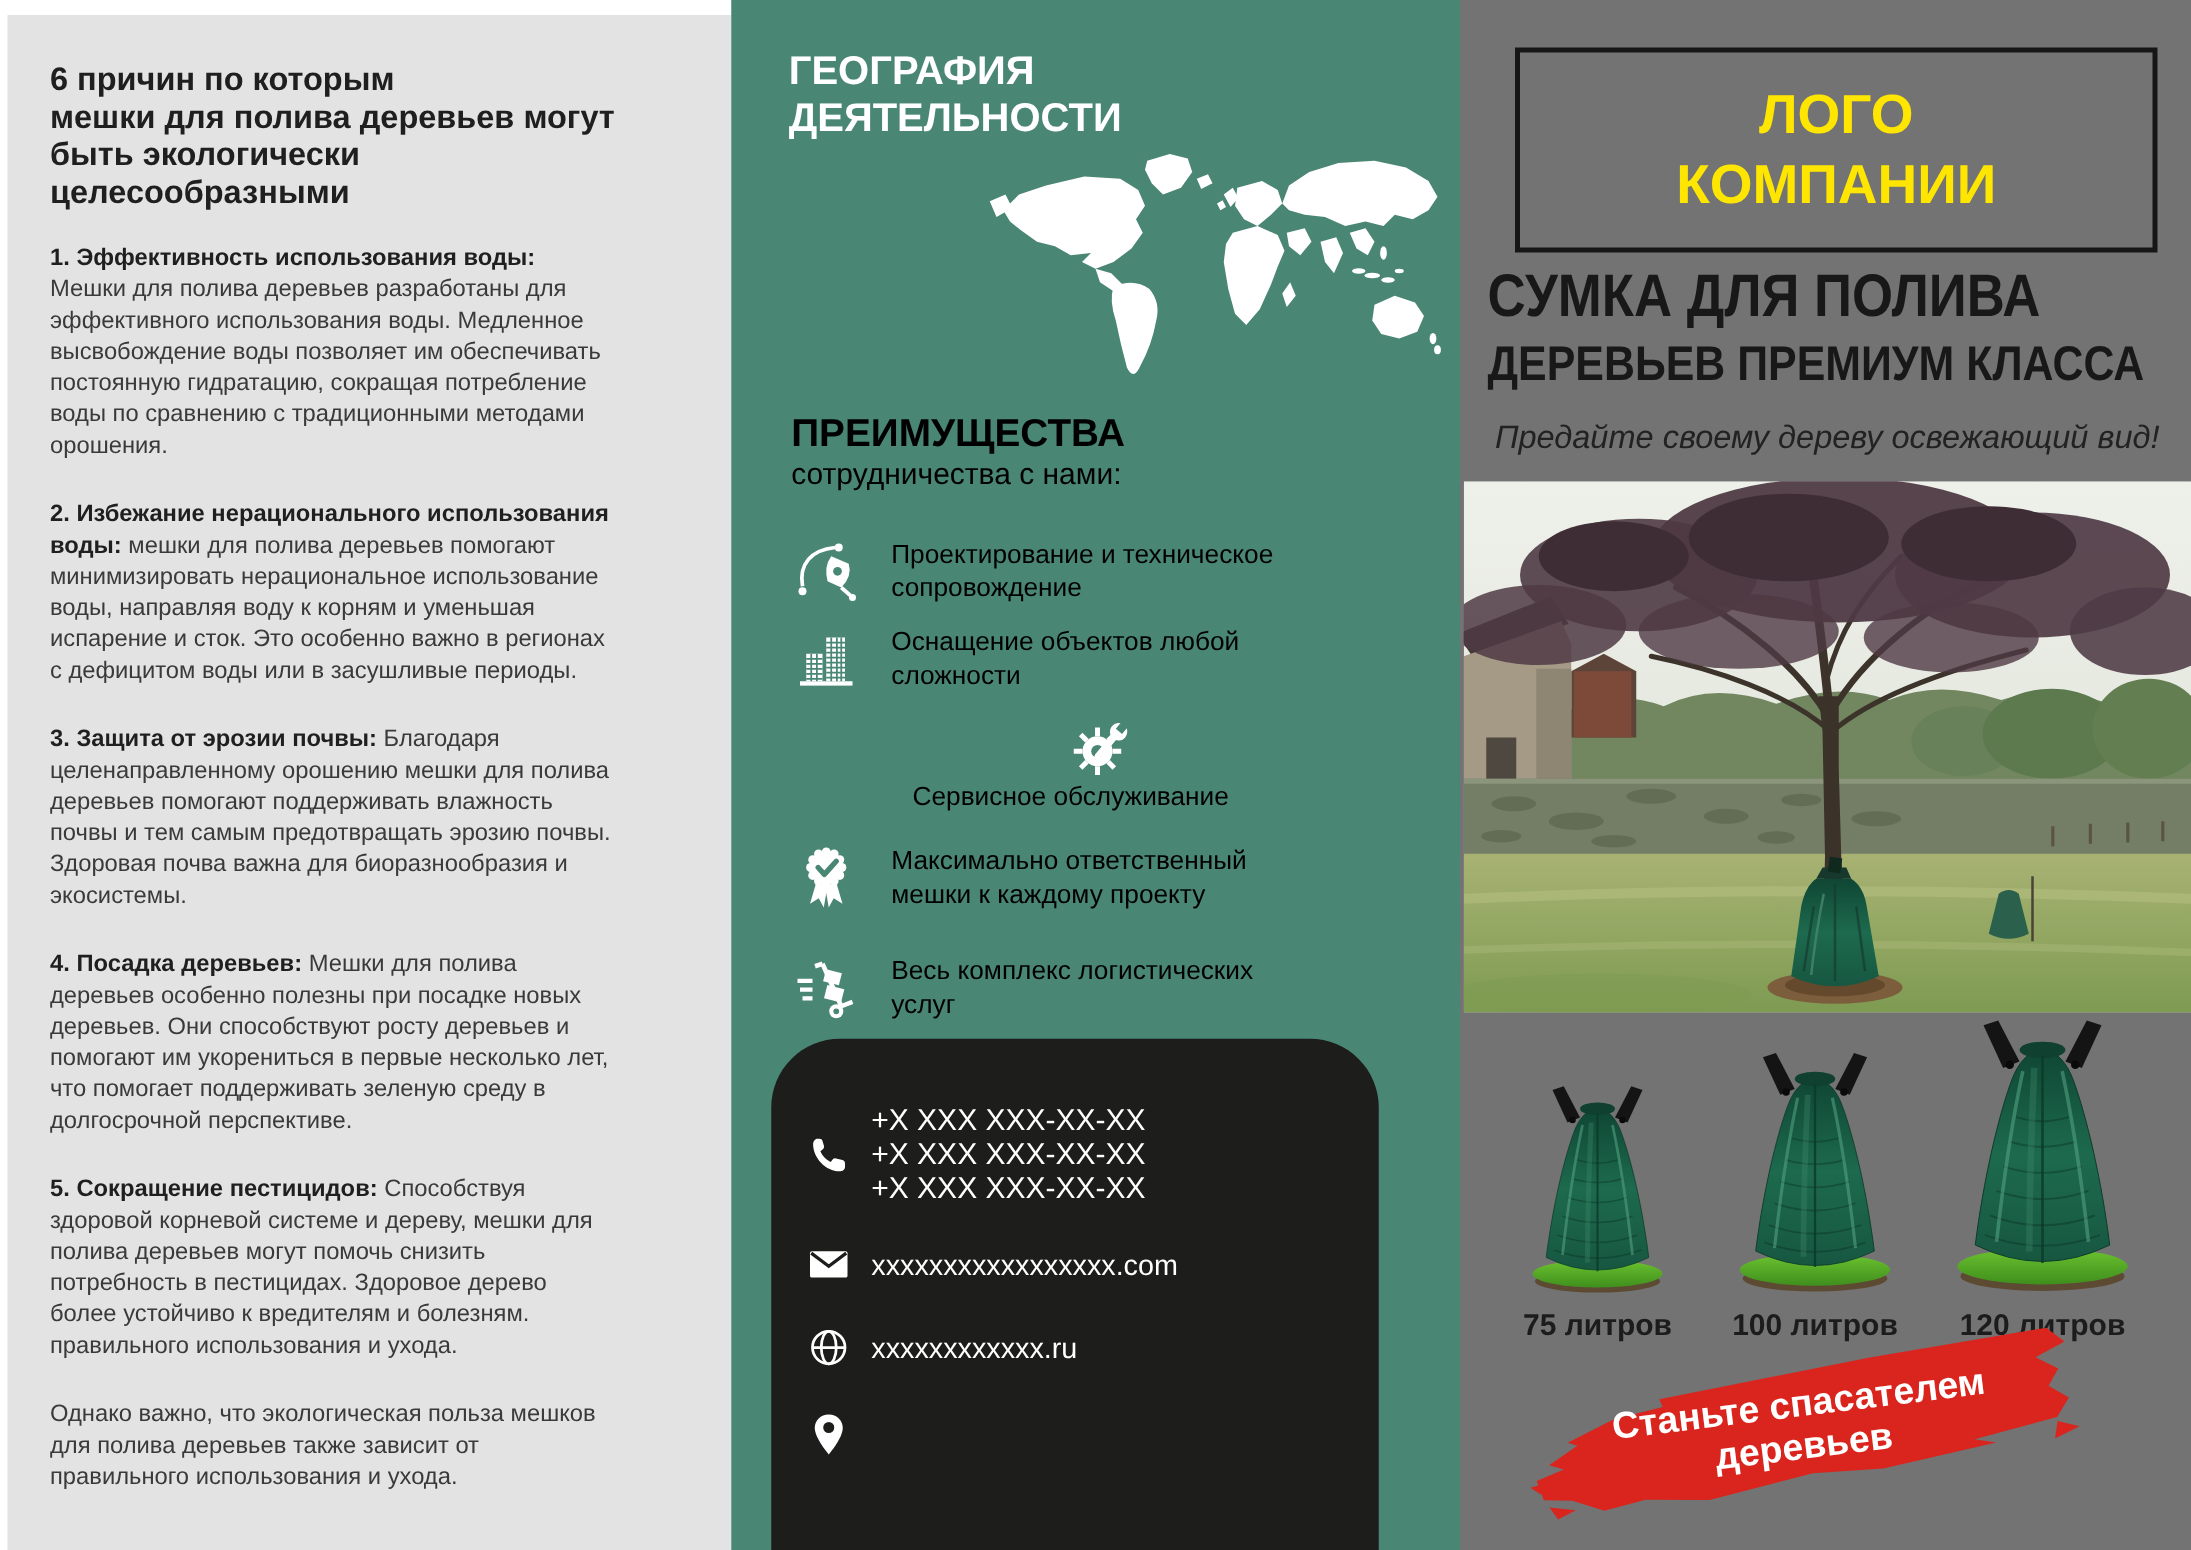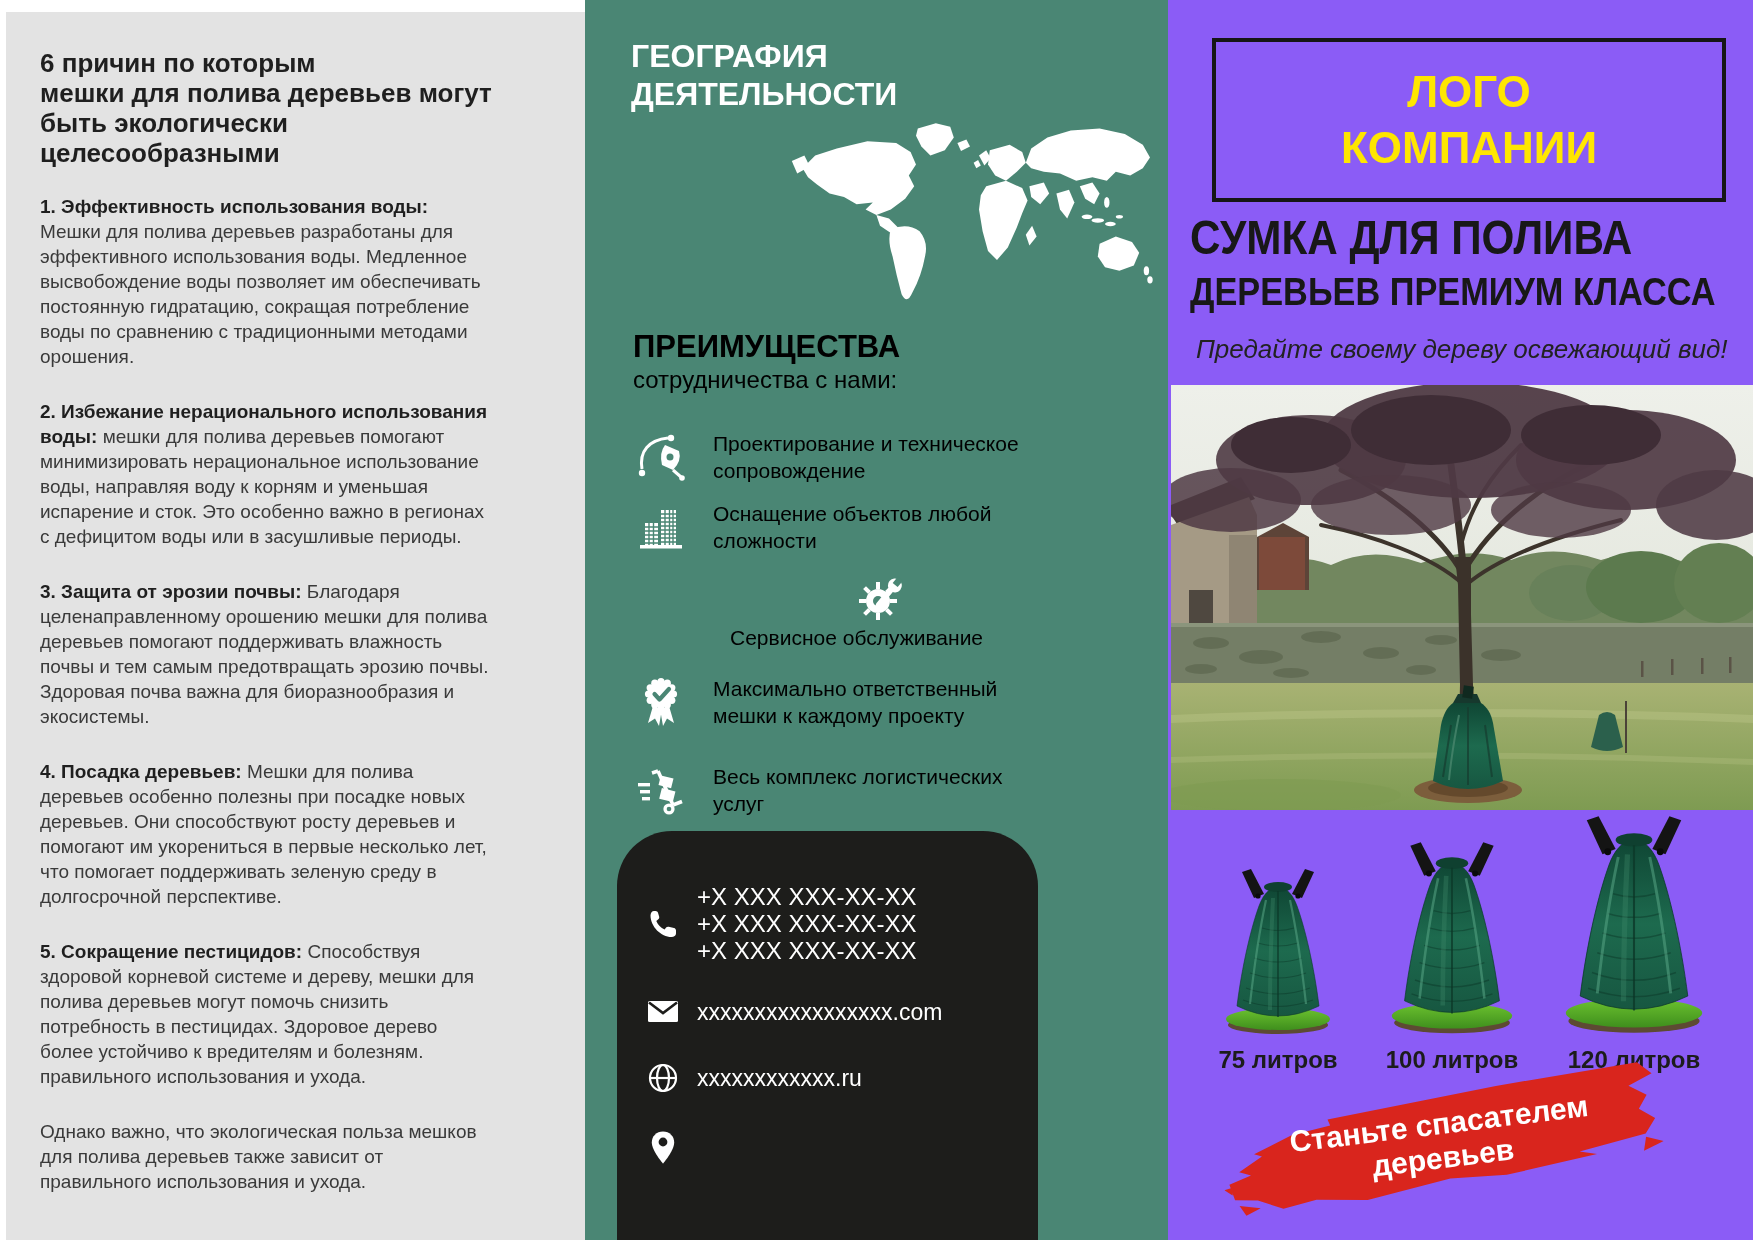--- a/index.html
+++ b/index.html
@@ -21,30 +21,30 @@
   .world-map{position:absolute;left:205px;top:112px;width:378px;height:215px;}
   .benefits{position:absolute;left:48px;top:330px;width:500px;color:#000000;}
   .benefits h2{margin:0;font-size:31px;line-height:34px;font-weight:bold;}
   .benefits .sub{font-size:24px;line-height:28px;margin:2px 0 34px 0;}
   .benefit{display:flex;align-items:center;margin-bottom:12px;}
   .benefit .bicon{flex:0 0 56px;width:56px;height:58px;display:flex;align-items:center;justify-content:center;}
   .benefit .btxt{margin-left:24px;width:330px;font-size:21px;line-height:27px;}
   .benefit.b3{margin-bottom:22px;flex-direction:column;}
   .benefit.b4{margin-bottom:30px;}
 
-  .contact-card{position:absolute;left:32px;top:831px;width:421px;height:409px;background:#1d1d1b;
+  .contact-card{position:absolute;left:32px;top:831px;width:486px;height:409px;background:#1d1d1b;
                 border-radius:55px 55px 0 0;box-sizing:border-box;padding:52px 24px 0 28px;color:#fff;text-align:center;}
   .crow{display:flex;align-items:center;margin-bottom:36px;}
   .crow .cicon{flex:0 0 36px;width:36px;display:flex;justify-content:center;}
   .crow .ctxt{margin-left:16px;font-size:23px;line-height:28px;}
   .crow.phones{align-items:center;margin-bottom:34px;}
   .crow.phones .ctxt{font-size:24px;line-height:27px;}
 
   
-  .panel-right{position:absolute;left:1168px;top:0;width:585px;height:1240px;background:#8b5cf6;}
+  .panel-right{position:absolute;left:1168px;top:0;width:585px;height:1240px;background:#737373;}
   .logo-box{position:absolute;left:44px;top:38px;width:514px;height:164px;border:4px solid #161616;
             box-sizing:border-box;display:flex;align-items:center;justify-content:center;text-align:center;}
   .logo-text{font-size:44px;line-height:56px;font-weight:bold;color:#ffe600;}
   .ptitle1{position:absolute;left:22px;top:212px;margin:0;font-size:48px;line-height:52px;font-weight:bold;
            color:#181818;transform:scaleX(.88);transform-origin:left top;white-space:nowrap;letter-spacing:0;}
   .ptitle2{position:absolute;left:22px;top:270px;margin:0;font-size:39px;line-height:44px;font-weight:bold;
            color:#181818;transform:scaleX(.88);transform-origin:left top;white-space:nowrap;}
   .tagline{position:absolute;left:24px;top:330px;margin:4px;font-size:26px;color:#222;white-space:nowrap;font-style:italic;}
   .tree-photo{position:absolute;left:3px;top:385px;width:582px;height:425px;}
   .product{position:absolute;text-align:center;}

